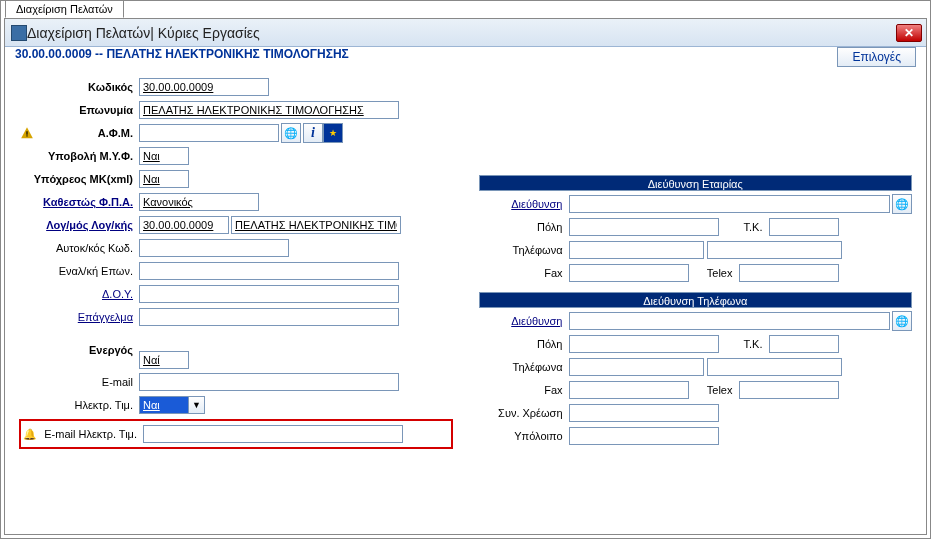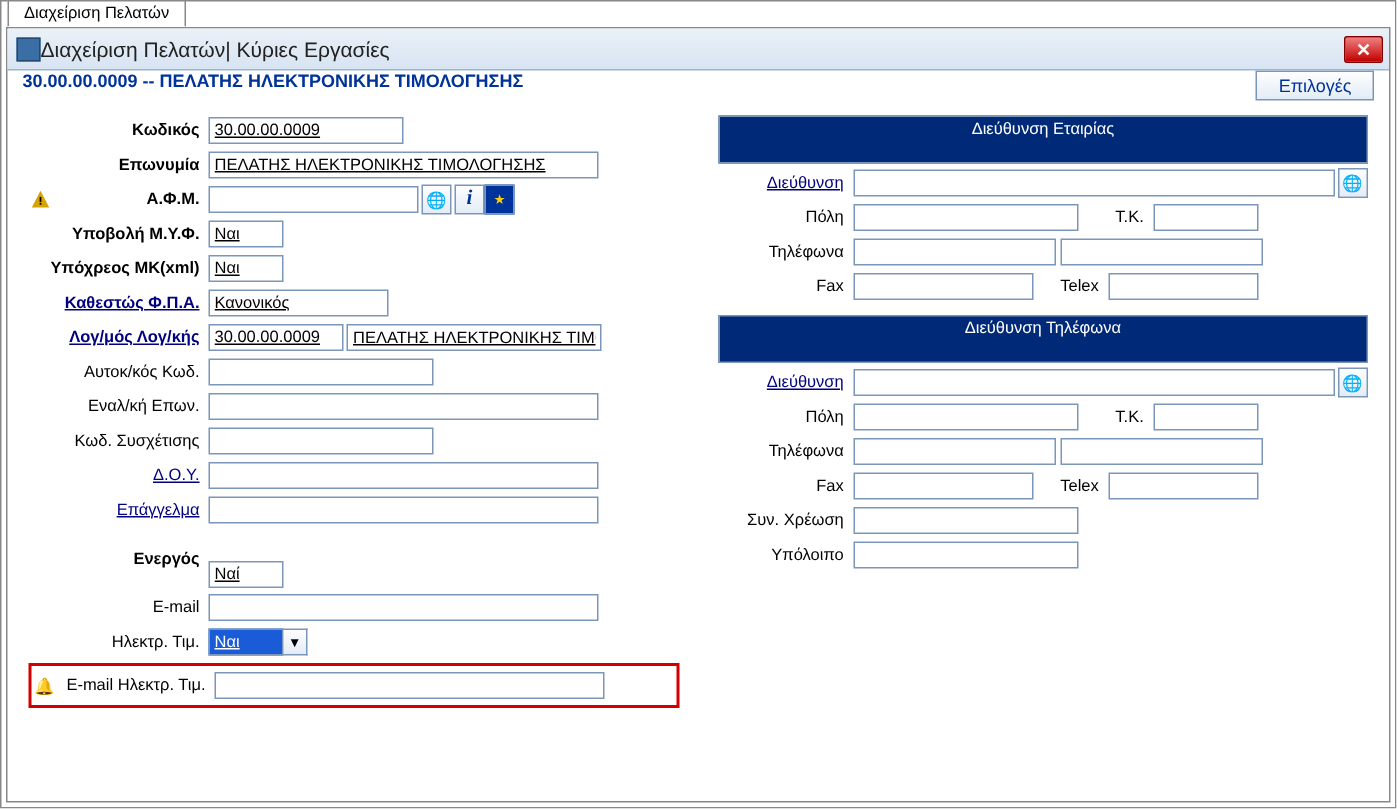--- a/index.html
+++ b/index.html
@@ -35,35 +35,35 @@
     border: 1px solid #7a96b8; background: linear-gradient(#fefefe,#e3ecf6);
     padding: 2px 14px; font-size: 12px; color: #003399; cursor: pointer;
   }
   .tabs { display: flex; border-bottom: 1px solid #9cb5d4; padding-left: 12px; margin-top: 2px; }
   .tab {
     border: 1px solid #9cb5d4; border-bottom: none;
     padding: 3px 10px; margin-right: 2px; background: #eef4fb;
     font-size: 11px; cursor: pointer;
   }
   .tab.active { background: #fff; font-weight: bold; border-bottom: 1px solid #fff; position: relative; top: 1px; }
-  .form-area { padding: 10px 14px; display: flex; gap: 26px; }
+  .form-area { padding: 10px 14px; display: flex; gap: 26px; align-items: flex-end; }
   .col { flex: 1; }
   .row { display: flex; align-items: center; margin-bottom: 3px; min-height: 20px; }
   .lbl {
     width: 120px; text-align: right; padding-right: 6px; font-size: 11px; color: #000;
   }
   .lbl.link { text-decoration: underline; color: #000080; cursor: pointer; }
   .lbl.bold { font-weight: bold; }
   input.fld, .fld {
     border: 1px solid #7a96b8; height: 18px; padding: 0 3px; font-size: 11px;
     background: #fff; color: #000; text-decoration: underline;
   }
   .section-header {
     background: #002a77; color: #fff; text-align: center;
-    font-size: 11px; height: 32px; line-height: 16px; margin-bottom: 3px;
+    font-size: 11px; height: 16px; line-height: 16px; margin-bottom: 3px;
     border: 1px solid #7a96b8;
   }
   .icon-btn {
     width: 20px; height: 20px; border: 1px solid #7a96b8;
     background: linear-gradient(#fefefe,#e3ecf6); display: inline-flex;
     align-items: center; justify-content: center; cursor: pointer; margin-left: 2px;
     font-size: 11px;
   }
   .globe { color: #0066cc; }
   .info-i { color: #003399; font-family: Georgia, serif; font-style: italic; font-weight: bold; font-size: 14px; }
@@ -143,24 +143,20 @@
         </div>
         <div class="row">
           <div class="lbl">Αυτοκ/κός Κωδ.</div>
           <input class="fld" style="width: 150px;">
         </div>
         <div class="row">
           <div class="lbl">Εναλ/κή Επων.</div>
           <input class="fld" style="width: 260px;">
         </div>
         <div class="row">
-          <div class="lbl">Κωδ. Συσχέτισης</div>
-          <input class="fld" style="width: 150px;">
-        </div>
-        <div class="row">
           <div class="lbl link">Δ.Ο.Υ.</div>
           <input class="fld" style="width: 260px;">
         </div>
         <div class="row">
           <div class="lbl link">Επάγγελμα</div>
           <input class="fld" style="width: 260px;">
         </div>
         <div class="row">
           <div class="lbl bold">Ενεργός</div>
           <input class="fld" style="width: 50px; margin-top: 21px;" value="Ναί">

